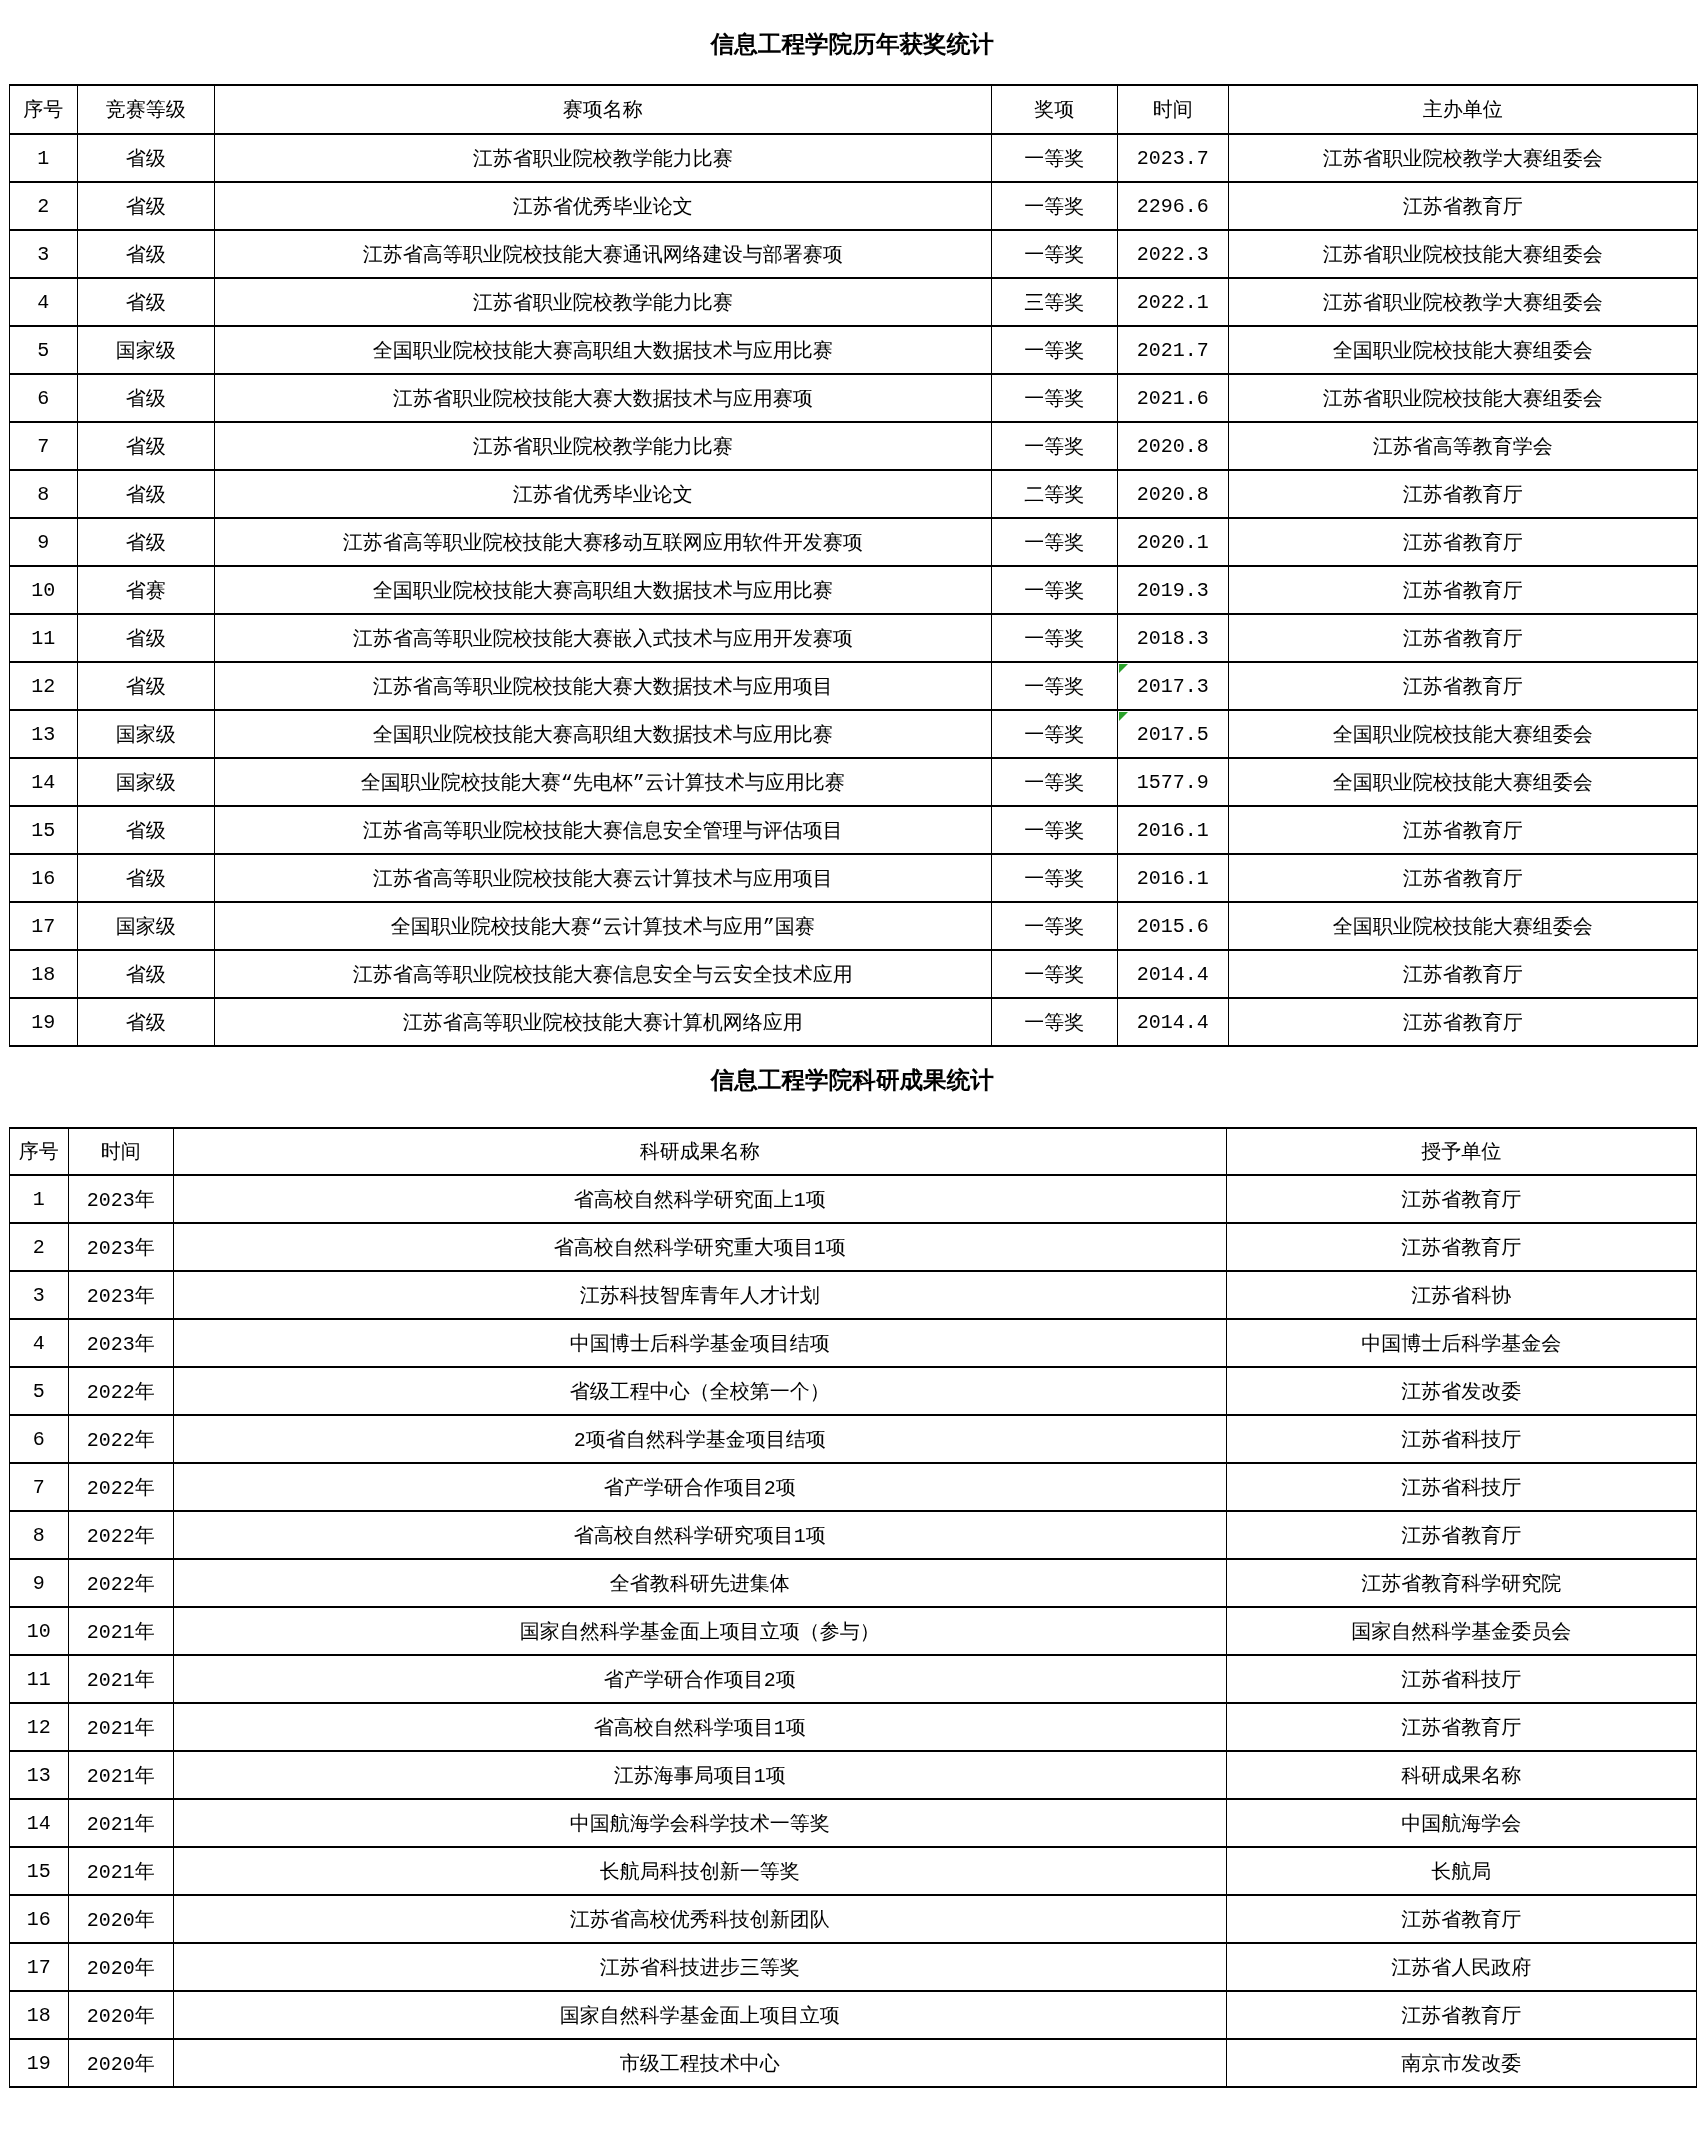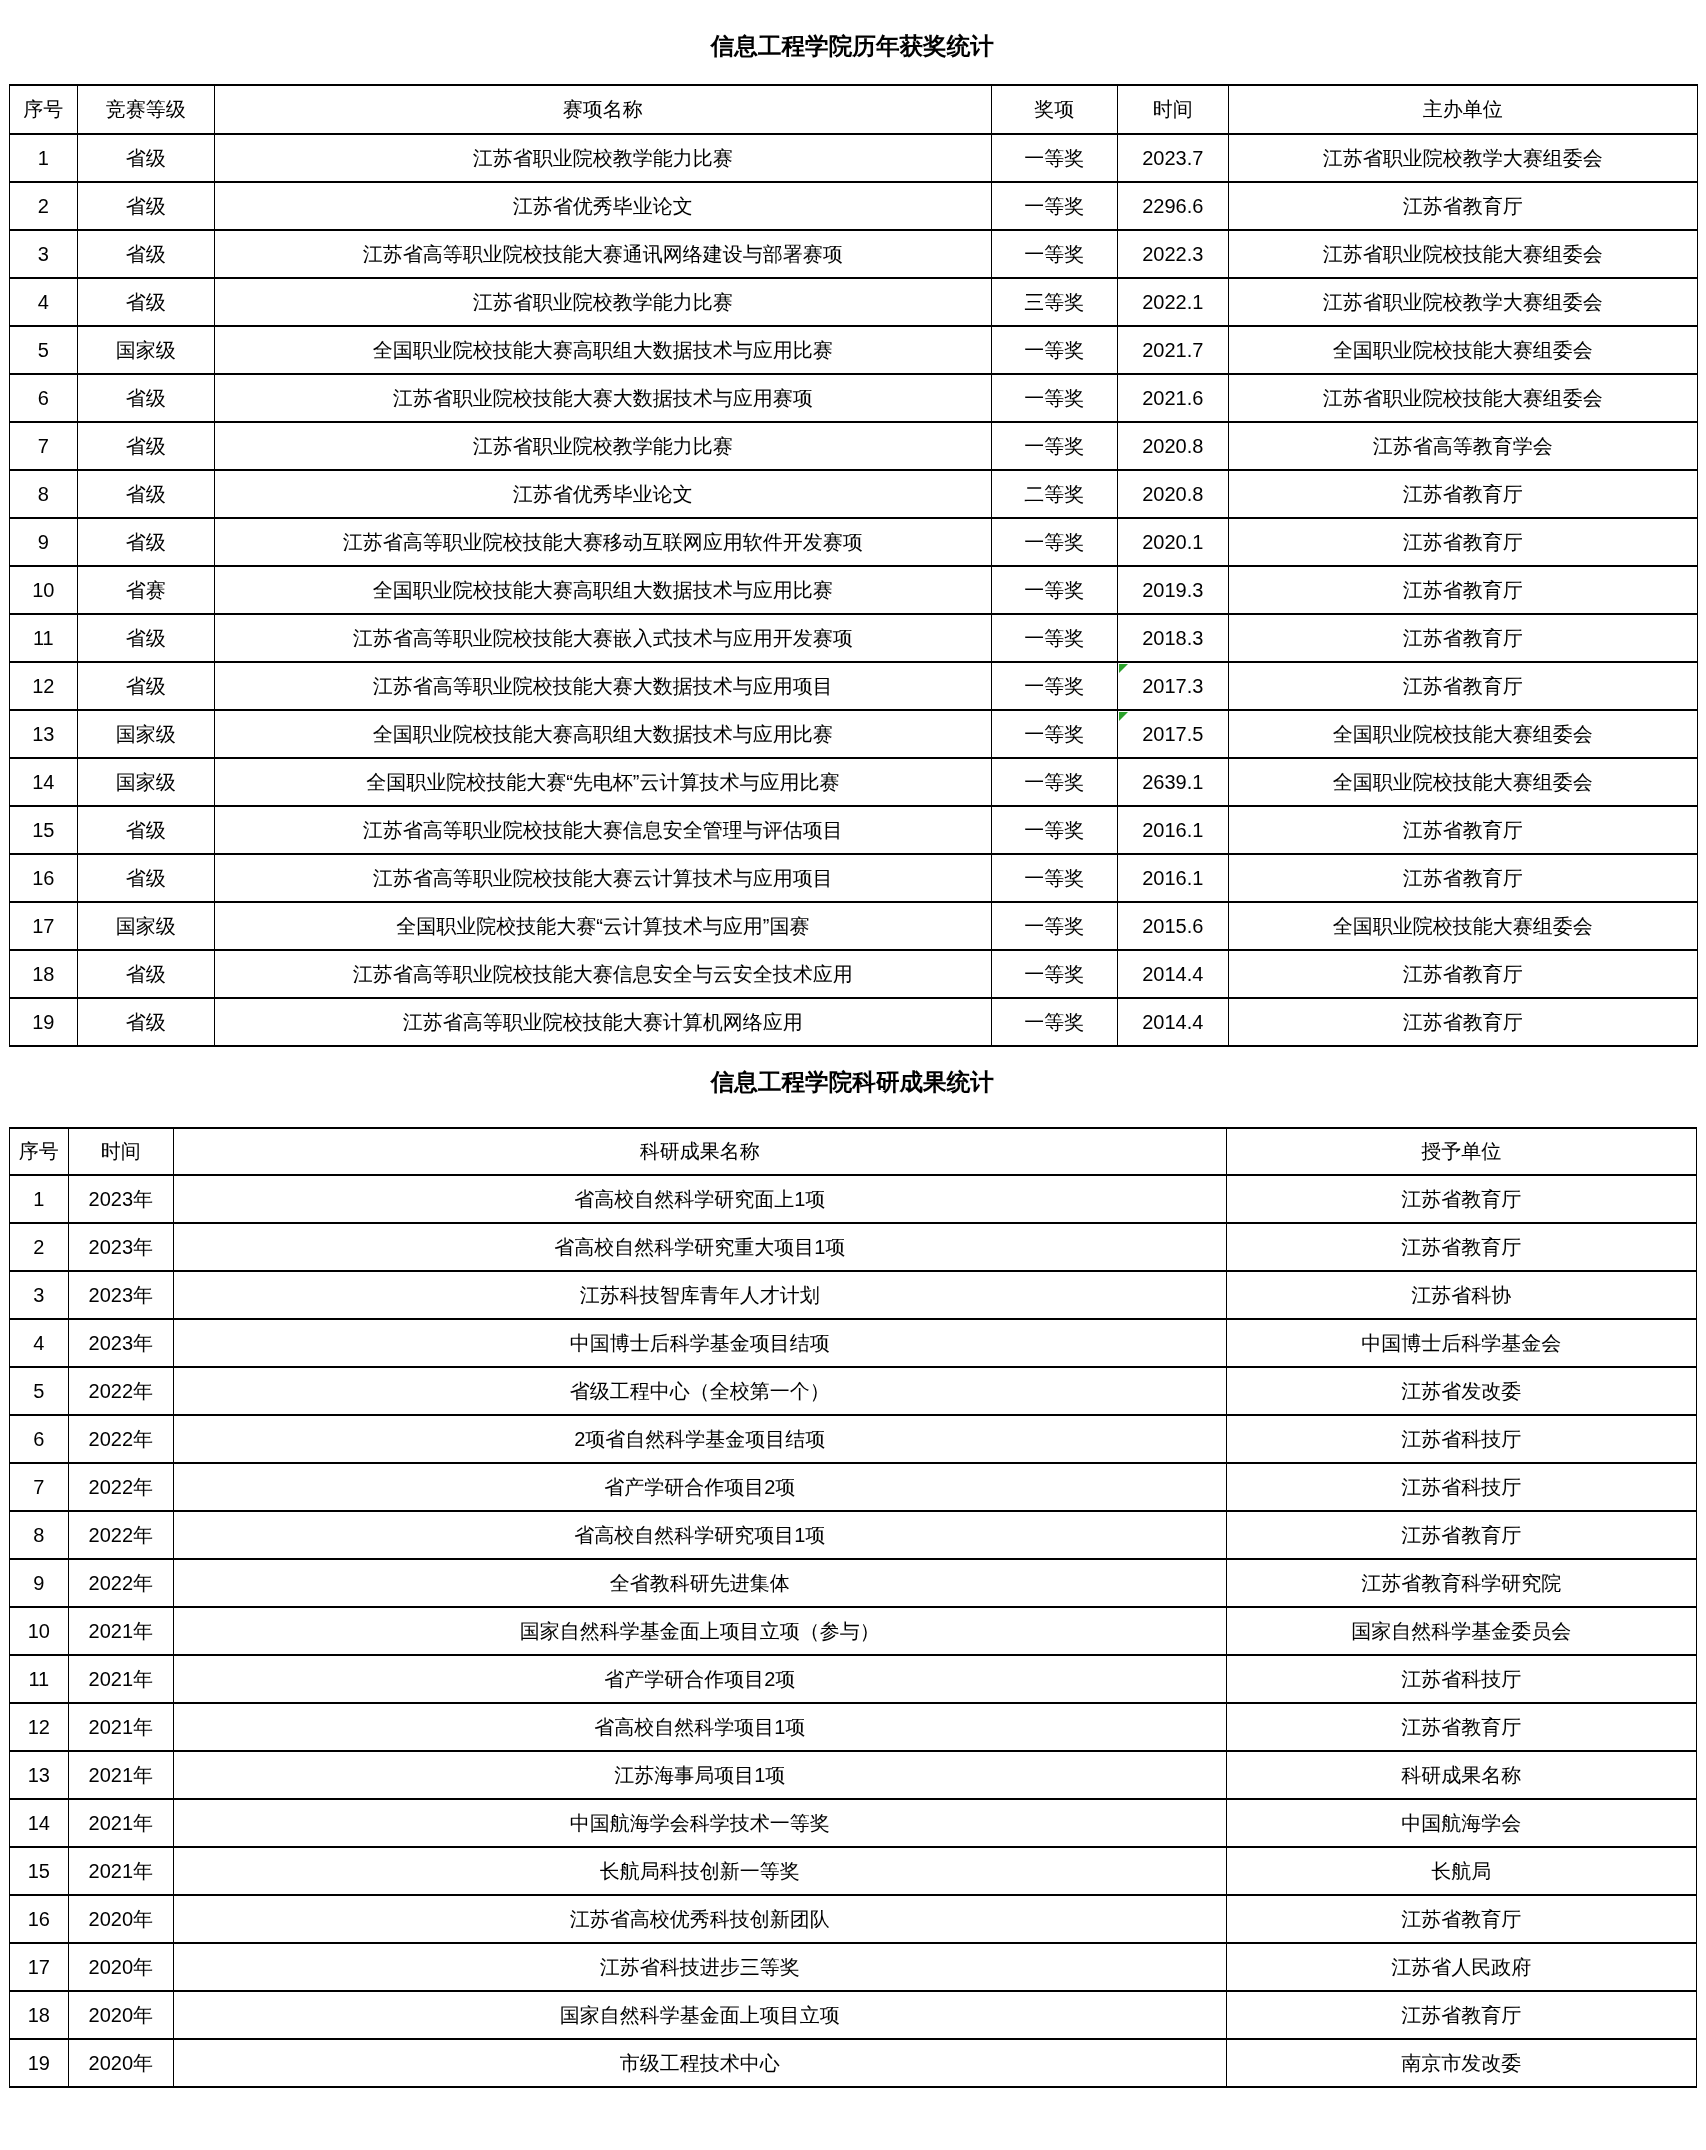--- a/index.html
+++ b/index.html
@@ -1,21 +1,21 @@
 <!DOCTYPE html>
 <html style="font-size:9.4px"><head>
 <meta charset="utf-8">
 <style>
   html,body{margin:0;padding:0;background:#e9e9e9;}
   .canvas{
     position:relative;
     width:1706px;
     height:2151px;
     background:#ffffff;
-    font-family:Liberation Sans, sans-serif;
+    font-family:Liberation Mono, monospace;
     color:#000;
     overflow:hidden;
   }
   .sheet-title{
     position:absolute;
     left:8.8px;
     width:1687px;
     text-align:center;
     font-size:23.6px;
     font-weight:bold;
@@ -191,21 +191,21 @@
           <td>全国职业院校技能大赛高职组大数据技术与应用比赛</td>
           <td>一等奖</td>
           <td>2017.5<span class="corner-marker" style="border-top-color: rgb(42, 161, 42);"></span></td>
           <td>全国职业院校技能大赛组委会</td>
         </tr>
         <tr>
           <td>14</td>
           <td>国家级</td>
           <td>全国职业院校技能大赛“先电杯”云计算技术与应用比赛</td>
           <td>一等奖</td>
-          <td>2639.1</td>
+          <td>1577.9</td>
           <td>全国职业院校技能大赛组委会</td>
         </tr>
         <tr>
           <td>15</td>
           <td>省级</td>
           <td>江苏省高等职业院校技能大赛信息安全管理与评估项目</td>
           <td>一等奖</td>
           <td>2016.1</td>
           <td>江苏省教育厅</td>
         </tr>

